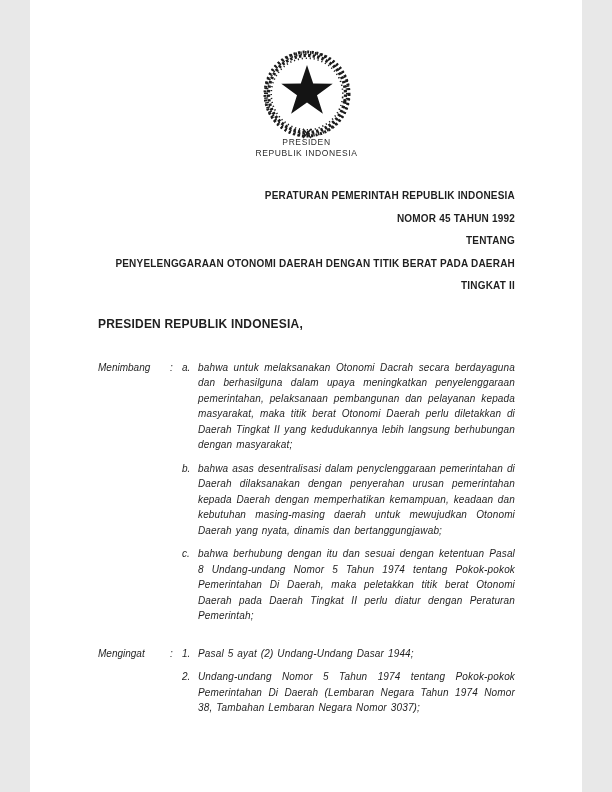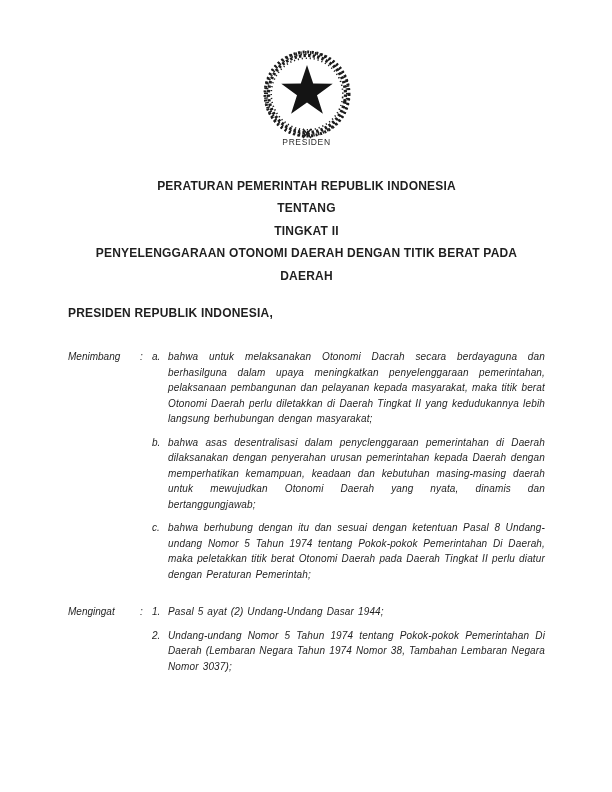--- a/index.html
+++ b/index.html
@@ -1,17 +1,17 @@
 <!DOCTYPE html>
 <html><head>
 <meta charset="utf-8">
 <style>
   html, body { margin: 0; padding: 0; background: #e8e8e8; }
   .page {
-    width: 612px; height: 792px;
+    width: 552px; height: 792px;
     background: #ffffff;
     margin: 0 auto;
     position: relative;
     font-family: "Liberation Sans", sans-serif;
     color: #1f1f1f;
     overflow: hidden;
     box-sizing: border-box;
     padding: 0 67px 0 68px;
   }
   
@@ -23,23 +23,23 @@
     text-align: center;
     font-size: 8.5px;
     line-height: 10.5px;
     letter-spacing: 0.6px;
     color: #2a2a2a;
     margin-top: -4px;
   }
   
   .title-block {
     margin-top: 27px;
-    text-align: center;
+    text-align: right;
     font-weight: bold;
-    font-size: 12px;
+    font-size: 10px;
     line-height: 22.5px;
     letter-spacing: 0.2px;
   }
   .salutation {
     margin-top: 20px;
     text-align: left;
     font-weight: bold;
     font-size: 12px;
     line-height: 13px;
     letter-spacing: 0.2px;
@@ -75,27 +75,29 @@
         <circle cx="48" cy="49" r="41" stroke-width="4" stroke-dasharray="1.4 3.4" transform="rotate(-8 48 49)"></circle>
         <circle cx="48" cy="49" r="35.8" stroke-width="1.6" stroke-dasharray="1.2 2.8" transform="rotate(5 48 49)"></circle>
       </g>
       <path d="M44 84 L52 93 M52 84 L44 93" stroke="#1d1d1d" stroke-width="1.5" fill="none"></path>
       <polygon points="48,20 54.2,38.5 73.7,38.7 58,50.2 63.9,68.8 48,57.5 32.1,68.8 38,50.2 22.3,38.7 41.8,38.5" fill="#141414"></polygon>
     </svg>
   </div>
 
   <div class="agency">
     <div>PRESIDEN</div>
+    <div>REPUBLIK INDONESIA</div>
   </div>
 
   <div class="title-block">
     <div>PERATURAN PEMERINTAH REPUBLIK INDONESIA</div>
+    <div>NOMOR 45 TAHUN 1992</div>
     <div>TENTANG</div>
+    <div>PENYELENGGARAAN OTONOMI DAERAH DENGAN TITIK BERAT PADA DAERAH</div>
     <div>TINGKAT II</div>
-    <div>PENYELENGGARAAN OTONOMI DAERAH DENGAN TITIK BERAT PADA DAERAH</div>
   </div>
 
   <div class="salutation">PRESIDEN REPUBLIK INDONESIA,</div>
 
   <div class="section menimbang">
     <div class="sec-label">Menimbang</div>
     <div class="sec-colon">:</div>
     <div class="sec-items">
       <div class="item">
         <div class="item-marker">a.</div>

